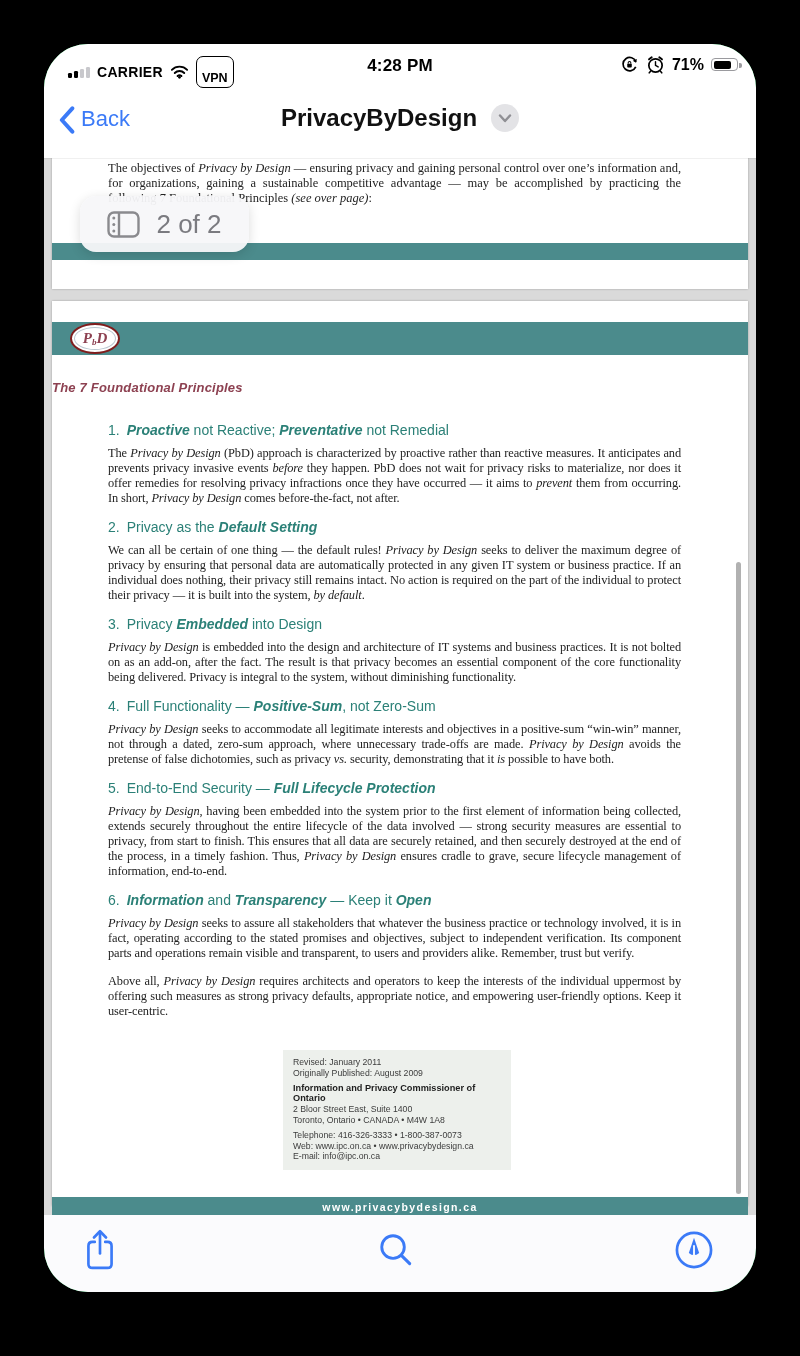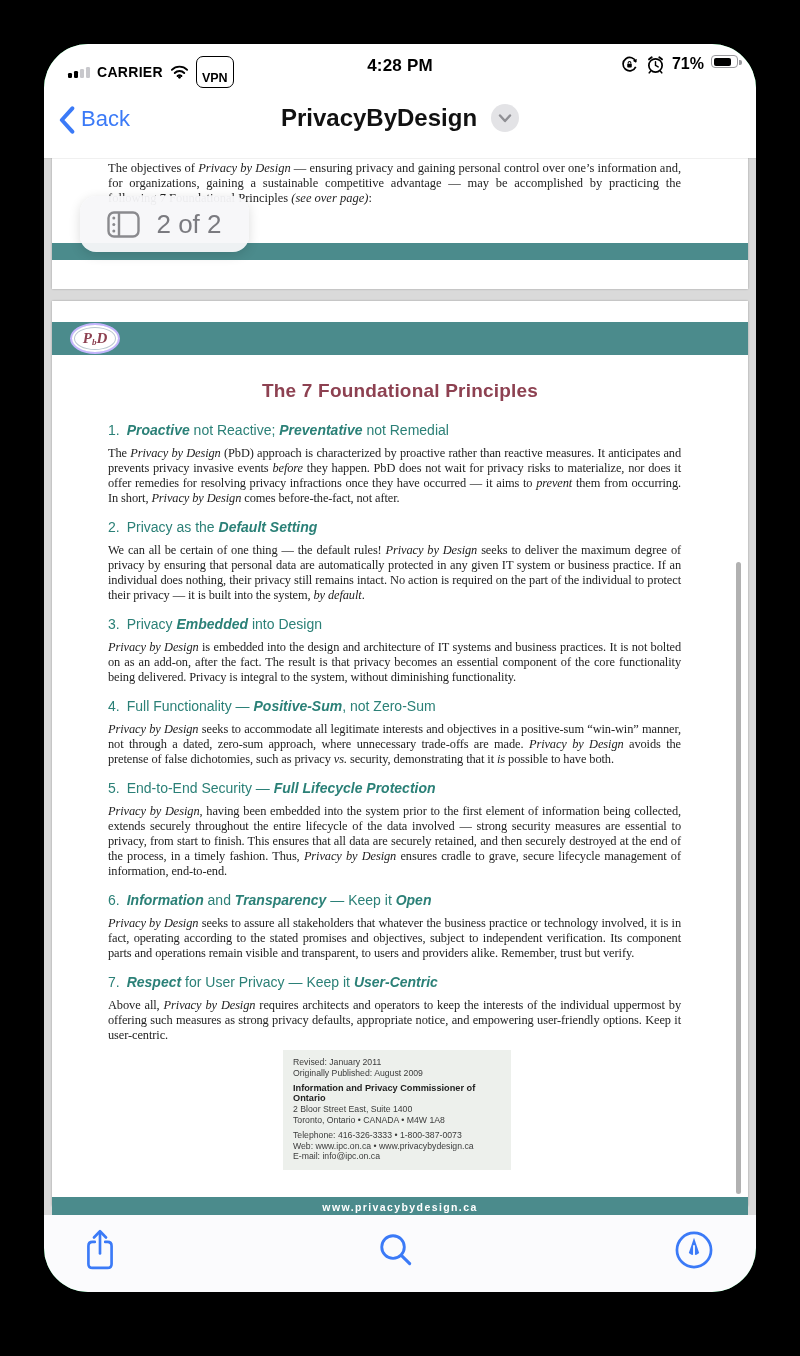--- a/index.html
+++ b/index.html
@@ -11,21 +11,21 @@
   body{width:800px;height:1356px;background:#000;position:relative;
        font-family:"Liberation Sans",sans-serif;-webkit-font-smoothing:antialiased}
   .phone{position:absolute;left:44px;top:44px;width:712px;height:1248px;
          background:#22c55e;border-radius:44px;overflow:hidden}
 
   
   .statusbar{position:absolute;top:0;left:0;right:0;height:46px;background:#fff;z-index:20}
   .sb-left{position:absolute;left:24px;top:12px;display:flex;align-items:center;gap:7px}
   .sb-time{position:absolute;left:0;right:0;top:12px;text-align:center;
            font-size:17px;font-weight:700;color:#000;letter-spacing:.2px}
-  .sb-right{position:absolute;right:18px;top:11px;display:flex;gap:7px}
+  .sb-right{position:absolute;right:18px;top:11px;display:flex;align-items:center;gap:7px}
   .carrier{font-size:14px;font-weight:700;color:#000;letter-spacing:.3px}
   .bars{display:flex;align-items:flex-end;gap:2px;height:12px}
   .bars i{display:block;width:4px;border-radius:1.2px;background:#000}
   .bars i:nth-child(1){height:5px}.bars i:nth-child(2){height:7px}
   .bars i:nth-child(3){height:9px;background:#c8c8cc}.bars i:nth-child(4){height:11px;background:#c8c8cc}
   .vpn{border:1.6px solid #000;border-radius:7px;padding:14px 5px 2px;font-size:12.5px;font-weight:600;color:#000}
   .pct{font-size:16px;font-weight:600;color:#000}
   .battery{position:relative;width:27px;height:13px;border:1.5px solid #9a9a9e;border-radius:4px}
   .battery .fill{position:absolute;left:1.5px;top:1.5px;bottom:1.5px;width:71%;background:#000;border-radius:2px}
   .battery .tip{position:absolute;right:-4.5px;top:3.5px;width:2.5px;height:5px;background:#9a9a9e;border-radius:0 2px 2px 0}
@@ -45,28 +45,28 @@
   .page1{height:132px;position:relative}
   .pgap{height:12px}
   .page2{height:905px;position:relative}
 
   .serif{font-family:"Liberation Serif",serif;color:var(--body-ink)}
   .intro{position:absolute;top:4px;left:56px;width:573px;font-size:12.5px;line-height:15px;
          text-align:justify;overflow:hidden;max-height:62px}
   .p1-footer{position:absolute;top:86px;left:0;right:0;height:17px;background:var(--teal)}
 
   .p2-header{position:absolute;top:21px;left:0;right:0;height:33px;background:var(--teal)}
-  .logo{position:absolute;left:18px;top:1px;width:50px;height:31px;background:#fff;border:2px solid #c4b5fd;
+  .logo{position:absolute;left:18px;top:1px;width:50px;height:31px;background:#fff;border:2px solid #7f1d1d;
         border-radius:50%;display:flex;align-items:center;justify-content:center;
         box-shadow:inset 0 0 0 2px #fff, inset 0 0 0 3px #b9c6cf}
   .logo .lg{font-family:"Liberation Serif",serif;font-weight:700;font-style:italic;color:var(--maroon);font-size:15px;line-height:1}
   .logo .lg-b{font-size:9px;vertical-align:-2px}
 
-  .doc-heading{position:absolute;top:79px;left:0;right:0;text-align:center;
-               color:var(--maroon);font-size:19px;font-weight:700;letter-spacing:.2px}
+  .doc-heading{position:absolute;top:79px;left:0;right:0;
+               color:var(--maroon);font-size:13px;font-weight:700;font-style:italic;letter-spacing:.2px}
 
   .sections{position:absolute;top:121px;left:56px;width:573px}
   .section{margin-bottom:13px}
   .p-heading{font-size:14px;color:var(--htteal);line-height:17px}
   .p-num{margin-right:7px}
   .p-body{margin-top:7px;font-family:"Liberation Serif",serif;color:var(--body-ink);
           font-size:12.4px;line-height:15px;text-align:justify;letter-spacing:-0.1px}
   .seg-i{font-style:italic}
   .seg-bi{font-weight:700;font-style:italic}
 
@@ -199,21 +199,20 @@
         </div>
         <div class="section">
           <div class="p-heading"><span class="p-num">5.</span><span><span>End-to-End Security — </span><span class="seg-bi">Full Lifecycle Protection</span></span></div>
           <div class="p-body"><span class="seg-i">Privacy by Design</span><span>, having been embedded into the system prior to the first element of information being collected, extends securely throughout the entire lifecycle of the data involved — strong security measures are essential to privacy, from start to finish. This ensures that all data are securely retained, and then securely destroyed at the end of the process, in a timely fashion. Thus, </span><span class="seg-i">Privacy by Design</span><span> ensures cradle to grave, secure lifecycle management of information, end-to-end.</span></div>
         </div>
         <div class="section">
           <div class="p-heading"><span class="p-num">6.</span><span><span class="seg-bi">Information</span><span> and </span><span class="seg-bi">Transparency</span><span> — Keep it </span><span class="seg-bi">Open</span></span></div>
           <div class="p-body"><span class="seg-i">Privacy by Design</span><span> seeks to assure all stakeholders that whatever the business practice or technology involved, it is in fact, operating according to the stated promises and objectives, subject to independent verification.  Its component parts and operations remain visible and transparent, to users and providers alike. Remember, trust but verify.</span></div>
         </div>
         <div class="section">
-          <div class="p-heading"><span class="p-num">7.</span><span><span class="seg-bi">Respect</span><span> for User Privacy — Keep it </span><span class="seg-bi">User-Centric</span></span></div>
           <div class="p-body"><span>Above all, </span><span class="seg-i">Privacy by Design</span><span> requires architects and operators to keep the interests of the individual uppermost by offering such measures as strong privacy defaults, appropriate notice, and empowering user-friendly options. Keep it user-centric.</span></div>
         </div>
       </div>
 
       <div class="infobox">
         <div class="grp">
           <div>Revised: January 2011</div>
           <div>Originally Published: August 2009</div>
         </div>
         <div class="grp">

